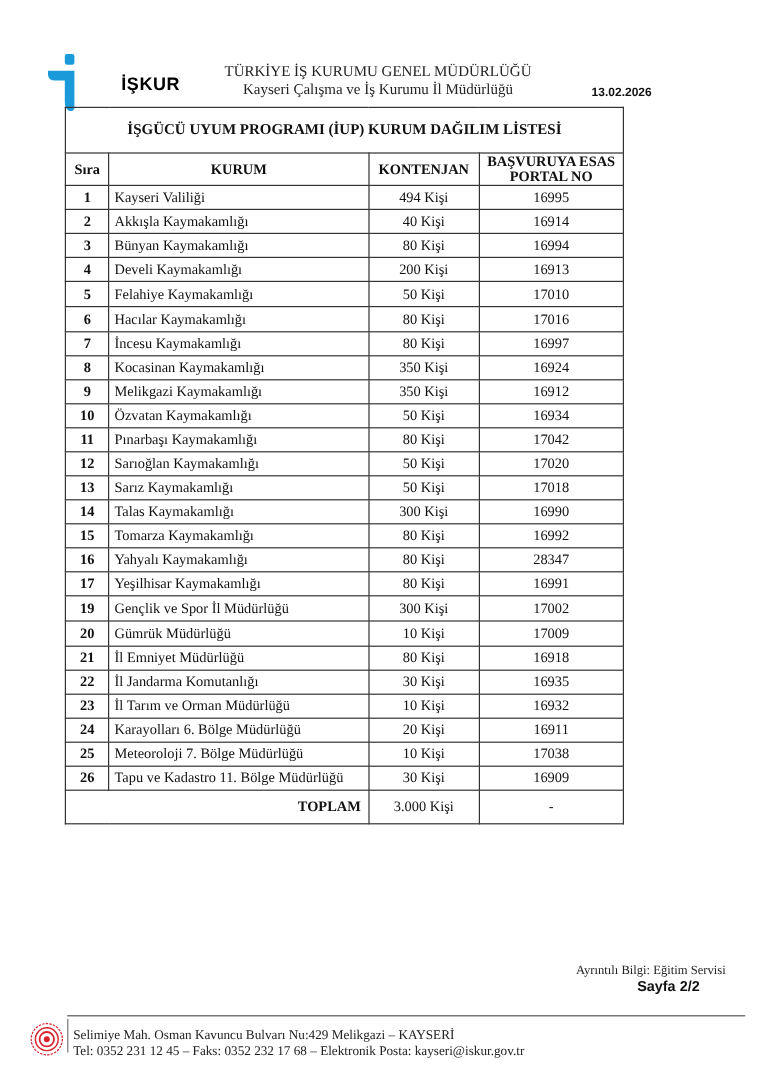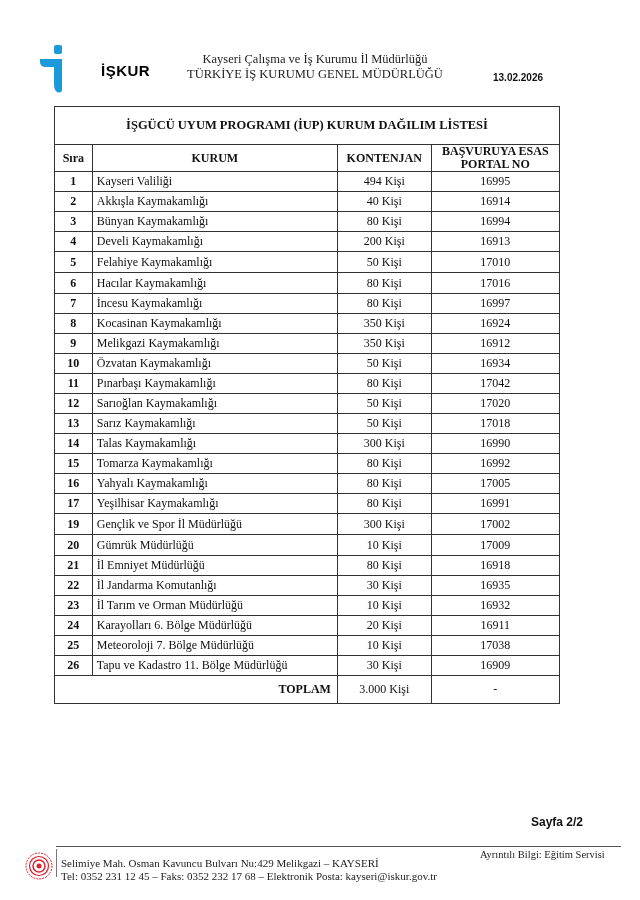--- a/index.html
+++ b/index.html
@@ -1,55 +1,55 @@
 <!DOCTYPE html>
 <html><head>
 <meta charset="utf-8">
 <style>
   html, body { margin:0; padding:0; background:#ffffff; }
   body { width:640px; height:900px; position:relative; overflow:hidden; font-family:"Liberation Serif", serif; color:#111; }
   .logo { position:absolute; left:38px; top:45px; width:95px; height:50px; }
   .logo-text { position:absolute; left:63px; top:17px; font-family:"Liberation Sans", sans-serif; font-weight:bold; font-size:15px; color:#000000; letter-spacing:0.5px; }
   .hdr { position:absolute; left:150px; top:52px; width:330px; text-align:center; font-size:12.5px; line-height:15px; color:#222; }
   .date { position:absolute; left:493px; top:72px; font-family:"Liberation Sans", sans-serif; font-weight:bold; font-size:10px; }
-  table.list { position:absolute; left:54px; top:106px; width:506px; border-collapse:collapse; font-size:12px; }
+  table.list { position:absolute; left:54px; top:89px; width:466px; border-collapse:collapse; font-size:12px; }
   table.list td, table.list th { border:1px solid #333; padding:0 4px; height:19px; line-height:13px; }
   table.list th { font-weight:bold; font-size:12px; }
   .title-cell { height:37px !important; text-align:center; font-weight:bold; font-size:12.5px; }
   .head-row th { height:28px; }
   .c1 { width:29px; text-align:center; font-weight:bold; }
   .c2 { width:242px; text-align:left; }
   .c3 { width:85px; text-align:center; }
   .c4 { width:121px; text-align:center; }
   tr.tall td { height:20px; }
   tr.dbl td { height:30px; }
   tr.total td { height:27px; }
   .total-label { text-align:right !important; font-weight:bold; padding-right:6px !important; }
   .total-val { font-weight:normal; }
   .page { position:absolute; left:531px; top:815px; font-family:"Liberation Sans", sans-serif; font-weight:bold; font-size:12px; }
   .rule { position:absolute; left:56px; top:846px; width:565px; border-top:1px solid #555; }
   .seal { position:absolute; left:25px; top:852px; width:28px; height:28px; }
   .vbar { position:absolute; left:56px; top:849px; height:28px; border-left:1px solid #777; }
   .addr { position:absolute; left:61px; top:857px; font-size:11px; line-height:13px; color:#222; }
-  .info { position:absolute; left:480px; top:849px; font-size:10.5px; color:#222; }
+  .info { position:absolute; left:480px; top:804px; font-size:10.5px; color:#222; }
 </style>
 </head>
 <body>
 
 <div class="logo">
   <svg width="30" height="50" viewBox="0 0 30 50">
     <rect x="16" y="0" width="8" height="9" rx="2" fill="#1a9ad9"></rect>
     <path d="M2 14 H24 V44 Q24 49 19 47 Q16 45 16 40 V22 H8 Q2 22 2 17 Z" fill="#1a9ad9"></path>
   </svg>
   <span class="logo-text">İŞKUR</span>
 </div>
 
 <div class="hdr">
+  <div>TÜRKİYE İŞ KURUMU GENEL MÜDÜRLÜĞÜ</div>
   <div>Kayseri Çalışma ve İş Kurumu İl Müdürlüğü</div>
-  <div>TÜRKİYE İŞ KURUMU GENEL MÜDÜRLÜĞÜ</div>
 </div>
 
 <div class="date">13.02.2026</div>
 
 <table class="list">
   <tbody>
       <tr>
     <td colspan="4" class="title-cell">İŞGÜCÜ UYUM PROGRAMI (İUP) KURUM DAĞILIM LİSTESİ</td>
   </tr>
   <tr class="head-row">
@@ -150,21 +150,21 @@
       <tr>
         <td class="c1">15</td>
         <td class="c2">Tomarza Kaymakamlığı</td>
         <td class="c3">80 Kişi</td>
         <td class="c4">16992</td>
       </tr>
       <tr>
         <td class="c1">16</td>
         <td class="c2">Yahyalı Kaymakamlığı</td>
         <td class="c3">80 Kişi</td>
-        <td class="c4">17005</td>
+        <td class="c4">28347</td>
       </tr>
       <tr>
         <td class="c1">17</td>
         <td class="c2">Yeşilhisar Kaymakamlığı</td>
         <td class="c3">80 Kişi</td>
         <td class="c4">16991</td>
       </tr>
       <tr class="tall">
         <td class="c1">19</td>
         <td class="c2">Gençlik ve Spor İl Müdürlüğü</td>

